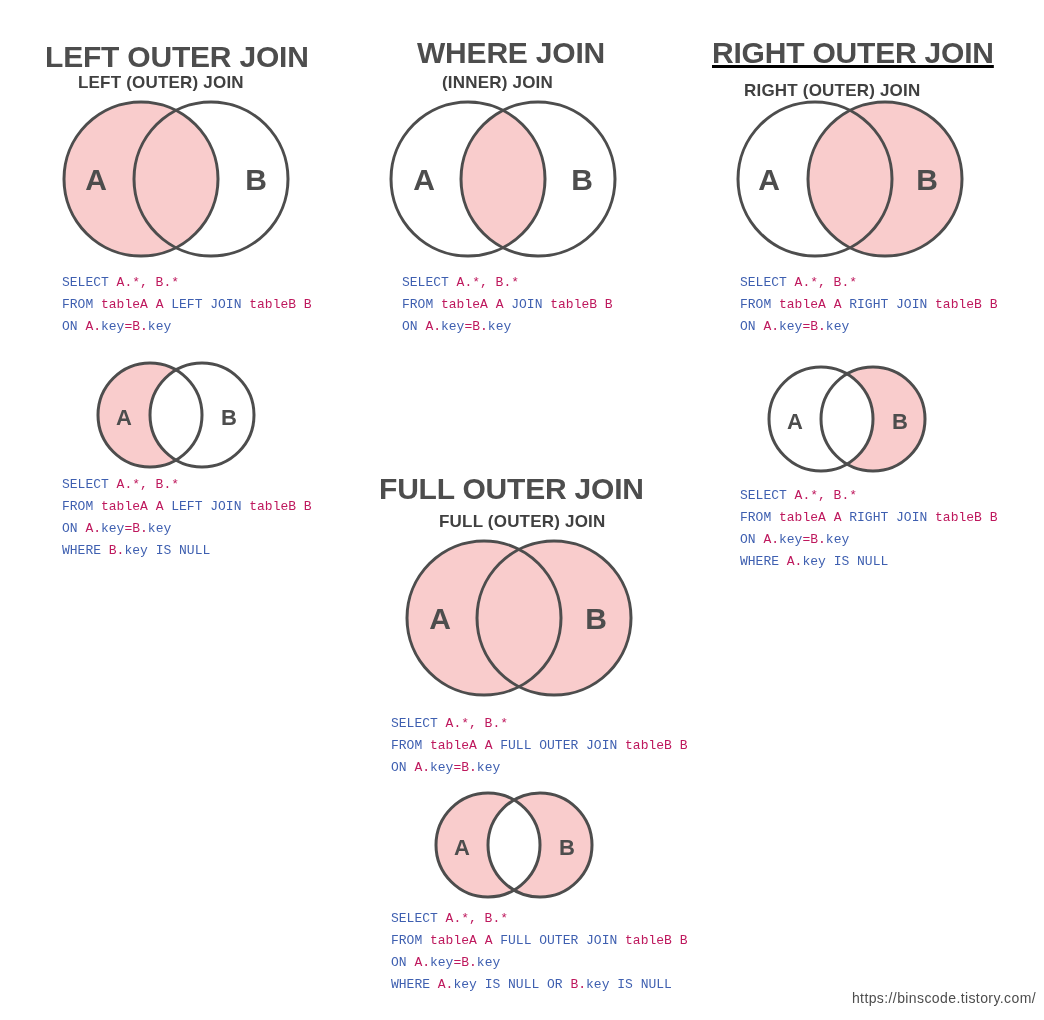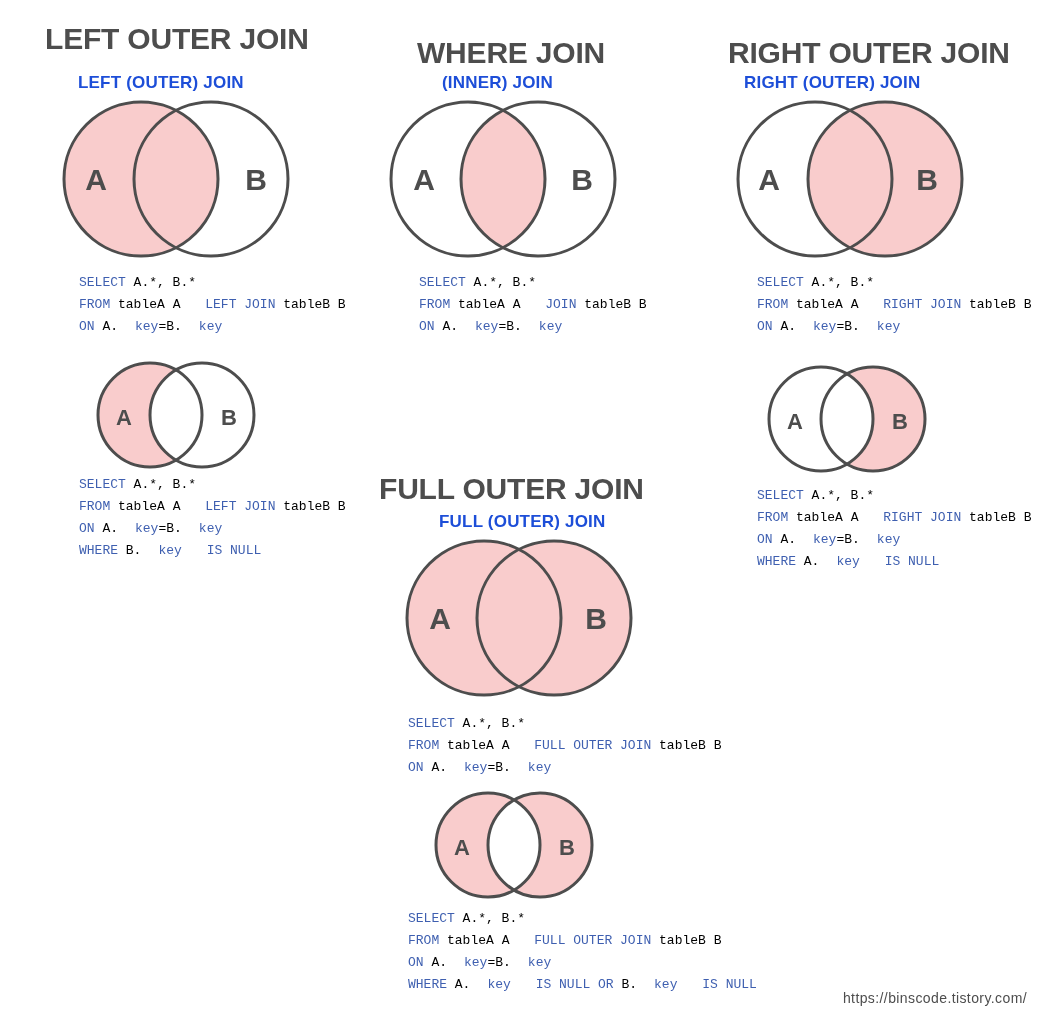--- a/index.html
+++ b/index.html
@@ -21,55 +21,54 @@
     font-size: 30px;
     font-weight: bold;
     color: #4d4d4d;
     letter-spacing: -0.2px;
     white-space: nowrap;
     line-height: 1;
   }
   .subtitle {
     font-size: 17px;
     font-weight: bold;
-    color: #1d4ed8;
+    color: #404040;
     letter-spacing: 0.2px;
     white-space: nowrap;
     line-height: 1;
   }
   .venn {
     display: block;
   }
   .code {
     font-family: "Liberation Mono", "DejaVu Sans Mono", monospace;
     font-size: 13px;
     line-height: 22px;
     color: #3e5fb0;
     white-space: pre;
   }
   .code .kw {
     color: #3e5fb0;
-    margin-left: 17px;
   }
   .code .id {
-    color: #000000;
+    color: #be185d;
     margin-top: 11px;
   }
   .footer {
     position: absolute;
     font-size: 14px;
     color: #4d4d4d;
     letter-spacing: 0.4px;
     white-space: nowrap;
   }
 </style>
 </head>
 <body>
 
-<div class="block" style="left:45px; top:24px;">
+<div class="block" style="left:45px; top:42px;">
   <div class="title">LEFT OUTER JOIN</div>
 </div>
 <div class="block" style="left:78px; top:74px;">
   <div class="subtitle">LEFT (OUTER) JOIN</div>
 </div>
 <div class="block" style="left:44px; top:98px;">
   <svg class="venn" width="264" height="170" viewBox="0 0 264 170">
     <defs>
       <clipPath id="clipA_loj">
           <circle cx="97" cy="81" r="77"></circle>
@@ -130,24 +129,24 @@
         <circle cx="93" cy="81" r="77" fill="#f9cccc"></circle>
       </g>
     <circle cx="93" cy="81" r="77" fill="none" stroke="#4d4d4d" stroke-width="3"></circle>
     <circle cx="163" cy="81" r="77" fill="none" stroke="#4d4d4d" stroke-width="3"></circle>
     <text x="49" y="92" font-family="Liberation Sans, sans-serif" font-size="30" font-weight="bold" fill="#4d4d4d" text-anchor="middle">A</text>
     <text x="207" y="92" font-family="Liberation Sans, sans-serif" font-size="30" font-weight="bold" fill="#4d4d4d" text-anchor="middle">B</text>
   </svg>
 </div>
 <div class="block code" style="left:402px; top:272px;"><div><span class="kw">SELECT</span><span class="id"> A.*, B.*</span></div><div><span class="kw">FROM</span><span class="id"> tableA A </span><span class="kw">JOIN</span><span class="id"> tableB B</span></div><div><span class="kw">ON</span><span class="id"> A.</span><span class="kw">key</span><span class="id">=B.</span><span class="kw">key</span></div></div>
 
-<div class="block" style="left:728px; top:38px;">
+<div class="block" style="left:712px; top:38px;text-decoration:underline;">
   <div class="title">RIGHT OUTER JOIN</div>
 </div>
-<div class="block" style="left:744px; top:74px;text-align:center;">
+<div class="block" style="left:744px; top:82px;text-align:center;">
   <div class="subtitle">RIGHT (OUTER) JOIN</div>
 </div>
 <div class="block" style="left:724px; top:98px;">
   <svg class="venn" width="260" height="170" viewBox="0 0 260 170">
     <defs>
       <clipPath id="clipA_roj">
           <circle cx="91" cy="81" r="77"></circle>
         </clipPath>
     </defs>
     <circle cx="91" cy="81" r="77" fill="#ffffff"></circle>
@@ -214,13 +213,13 @@
         <circle cx="64" cy="57" r="52" fill="#ffffff"></circle>
       </g>
     <circle cx="64" cy="57" r="52" fill="none" stroke="#4d4d4d" stroke-width="3"></circle>
     <circle cx="116" cy="57" r="52" fill="none" stroke="#4d4d4d" stroke-width="3"></circle>
     <text x="38" y="67" font-family="Liberation Sans, sans-serif" font-size="22" font-weight="bold" fill="#4d4d4d" text-anchor="middle">A</text>
     <text x="143" y="67" font-family="Liberation Sans, sans-serif" font-size="22" font-weight="bold" fill="#4d4d4d" text-anchor="middle">B</text>
   </svg>
 </div>
 <div class="block code" style="left:391px; top:908px;"><div><span class="kw">SELECT</span><span class="id"> A.*, B.*</span></div><div><span class="kw">FROM</span><span class="id"> tableA A </span><span class="kw">FULL OUTER JOIN</span><span class="id"> tableB B</span></div><div><span class="kw">ON</span><span class="id"> A.</span><span class="kw">key</span><span class="id">=B.</span><span class="kw">key</span></div><div><span class="kw">WHERE</span><span class="id"> A.</span><span class="kw">key</span><span class="id"> </span><span class="kw">IS NULL OR</span><span class="id"> B.</span><span class="kw">key</span><span class="id"> </span><span class="kw">IS NULL</span></div></div>
 
-<div class="footer" style="right:17px; bottom:14px;">https://binscode.tistory.com/</div>
+<div class="footer" style="right:8px; bottom:14px;">https://binscode.tistory.com/</div>
 
 </body></html>

